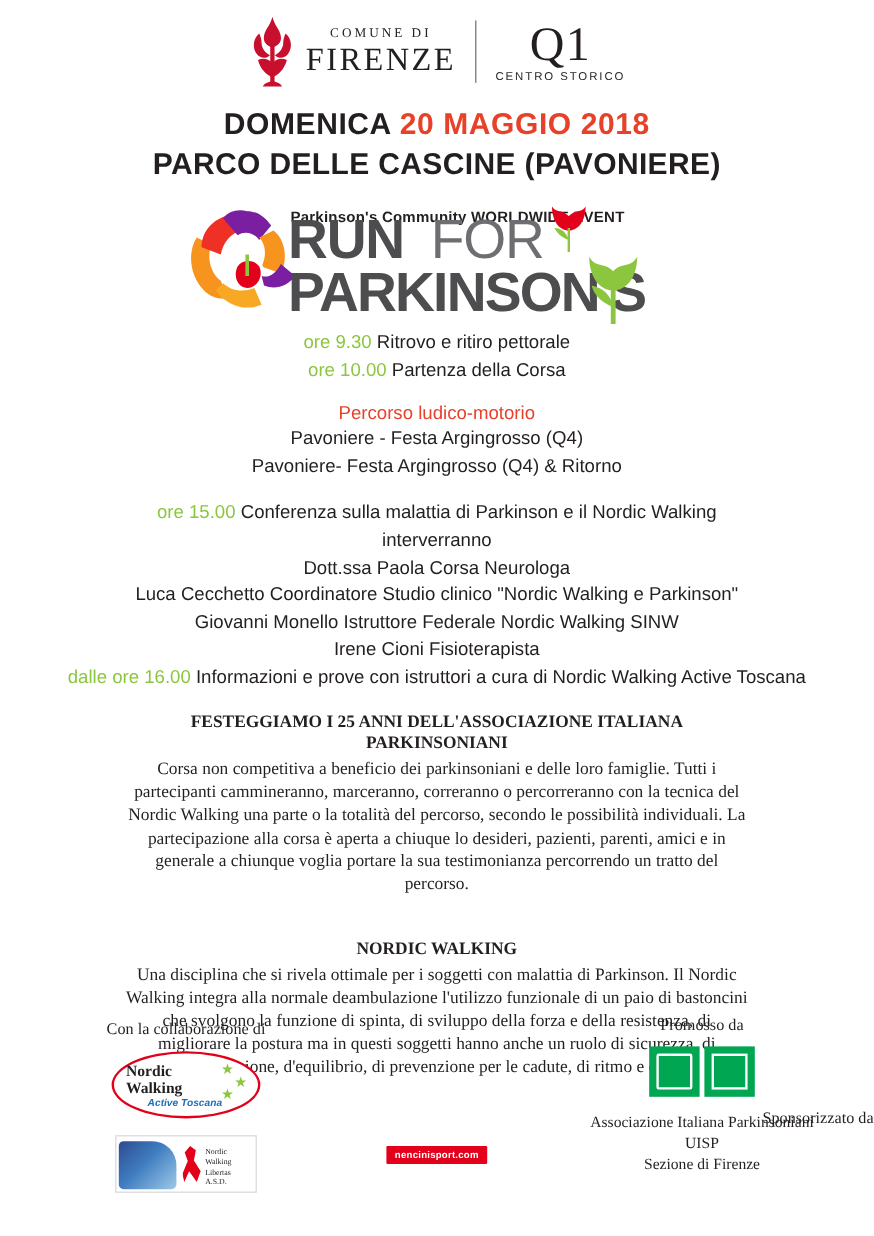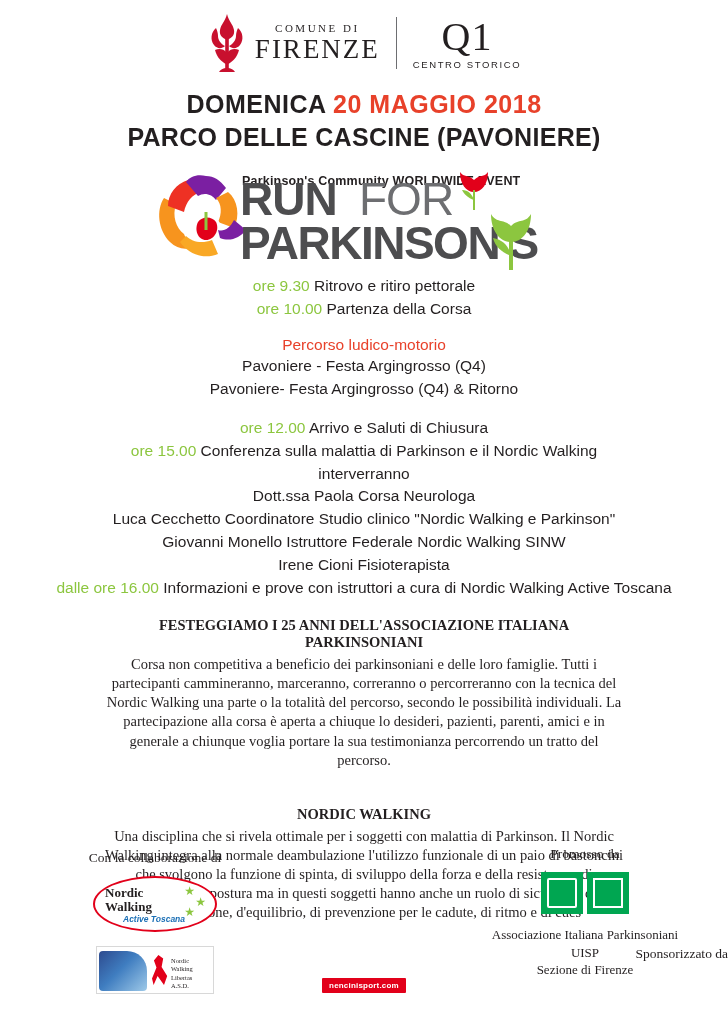--- a/index.html
+++ b/index.html
@@ -475,23 +475,20 @@
       <span class="hr">ore 10.00 </span><span>Partenza della Corsa</span>
     </div>
 
     <div class="percorso">Percorso ludico-motorio</div>
     <div class="ln">Pavoniere - Festa Argingrosso (Q4)</div>
     <div class="ln">Pavoniere- Festa Argingrosso (Q4) &amp; Ritorno</div>
 
     <div class="sp-14"></div>
 
     <div class="ln">
-      <span class="hr">ore 12.00 </span><span>Arrivo e Saluti di Chiusura</span>
-    </div>
-    <div class="ln">
       <span class="hr">ore 15.00 </span><span>Conferenza sulla malattia di Parkinson e il Nordic Walking</span>
     </div>
     <div class="ln">interverranno</div>
     <div class="ln">Dott.ssa  Paola Corsa  Neurologa</div>
     <div class="ln">Luca Cecchetto Coordinatore Studio clinico "Nordic Walking e Parkinson"</div>
     <div class="ln">Giovanni Monello Istruttore Federale Nordic Walking SINW</div>
     <div class="ln">Irene Cioni Fisioterapista</div>
     <div class="ln">
       <span class="hr">dalle ore 16.00 </span><span>Informazioni e prove con istruttori a cura di Nordic Walking Active Toscana</span>
     </div>

